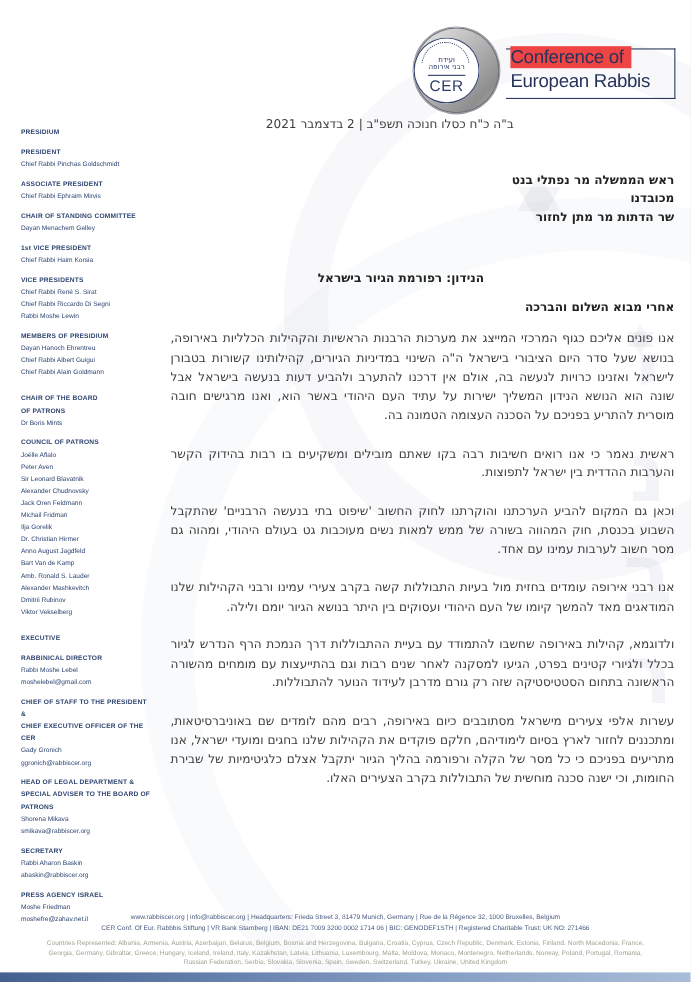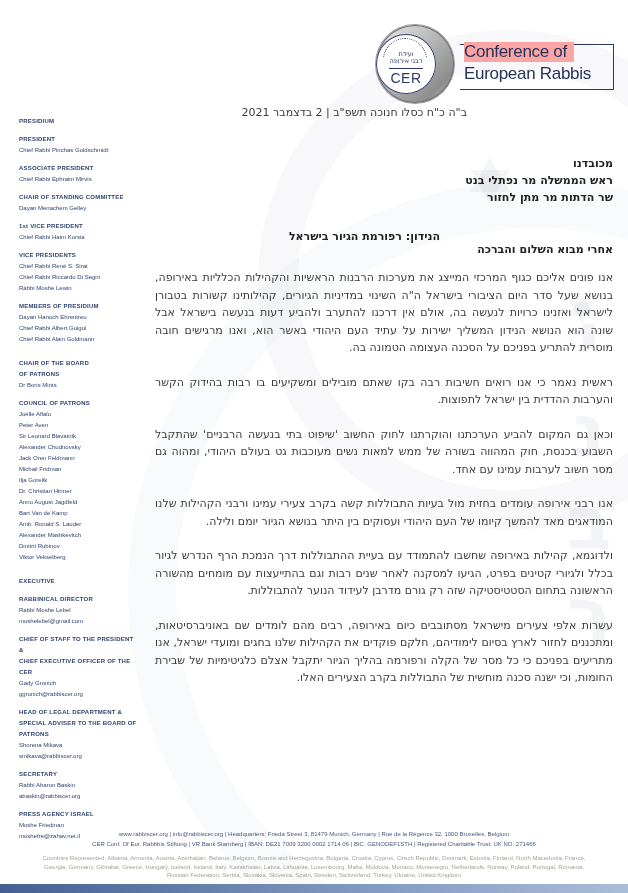--- a/index.html
+++ b/index.html
@@ -42,38 +42,38 @@
     direction:rtl; font-family:"DejaVu Sans", sans-serif;
     font-size:6.5px; line-height:7px; color:#2c3a66; white-space:pre-line; }
   .emblem-line { position:absolute; bottom:25px; left:13px; right:13px;
     border-top:1px solid #2c3a66; }
   .emblem-cer { position:absolute; bottom:8px; left:0; width:100%; text-align:center;
     font-weight:normal; font-size:14px; letter-spacing:0.5px; color:#2c3a66; }
   .namebox { position:absolute; left:84px; top:19px; width:154px; height:46px;
     border:1px solid #2a3a5e; border-left:none; }
   .nm { position:absolute; left:4px; font-size:17px; line-height:20px;
     letter-spacing:-0.3px; color:#25335a; white-space:nowrap; }
-  .nm1 { top:-3px; background:#fca5a5; padding-right:7px; }
+  .nm1 { top:-3px; background:#ef4444; padding-right:7px; }
   .nm2 { top:19px; }
   
   .sidebar { position:absolute; left:19px; top:116px; width:120px; z-index:1;
     color:#2e4470; }
   .sb-group { margin-bottom:7px; }
   .sb-group.extra-gap { margin-top:13px; }
   .sb-title { font-weight:bold; font-size:6px; line-height:11px;
     letter-spacing:0.2px; white-space:pre-line; }
   .sb-name { font-size:6px; line-height:11px; }
   
   .content { position:absolute; left:155px; top:106px; width:458px; z-index:1;
     direction:rtl; font-family:"DejaVu Sans", sans-serif; font-size:11px; color:#3d3d3d; }
   .date { width:312px; margin:0 146px 36px 0; text-align:right; }
   .recipients { font-weight:bold; line-height:17px; color:#222; }
-  .subject { font-weight:bold; margin-top:24px; padding-right:173px;
+  .subject { font-weight:bold; margin-top:40px; padding-right:173px;
     text-align:right; color:#222; }
-  .greeting { font-weight:bold; color:#222; }
+  .greeting { font-weight:bold; margin-top:14px; color:#222; }
   .paras { margin-top:13px; }
   .paras p { margin-bottom:17px; line-height:17.5px; text-align:justify; }
   
   .footer { position:absolute; left:10px; right:10px; top:829px; z-index:1;
     text-align:center; }
   .f-line { font-size:6px; line-height:10px; color:#47587f; }
   .countries { margin-top:5px; padding:0 28px; font-size:6px; line-height:8.5px;
     color:#a3a294; }
   .bottombar { position:absolute; left:0; right:0; bottom:0; height:9px; z-index:1;
     background:linear-gradient(90deg,#456090 0%,#7d97c0 55%,#aabdd8 100%); }
@@ -190,22 +190,22 @@
       <div class="sb-group">
         <div class="sb-title">PRESS AGENCY ISRAEL</div>
         <div class="sb-name">Moshe Friedman</div>
         <div class="sb-name">moshefre@zahav.net.il</div>
       </div>
     </aside>
 
   <main class="content">
     <div class="date">ב"ה כ"ח כסלו חנוכה תשפ"ב | 2 בדצמבר 2021</div>
     <div class="recipients" id="recipients">
+        <div>ראש הממשלה מר נפתלי בנט</div>
         <div>מכובדנו</div>
-        <div>ראש הממשלה מר נפתלי בנט</div>
         <div>שר הדתות מר מתן לחזור</div>
       </div>
     <div class="subject">הנידון: רפורמת הגיור בישראל</div>
     <div class="greeting">אחרי מבוא השלום והברכה</div>
     <div class="paras" id="paragraphs">
         <p>אנו פונים אליכם כגוף המרכזי המייצג את מערכות הרבנות הראשיות והקהילות הכלליות באירופה, בנושא שעל סדר היום הציבורי בישראל ה"ה השינוי במדיניות הגיורים, קהילותינו קשורות בטבורן לישראל ואזנינו כרויות לנעשה בה, אולם אין דרכנו להתערב ולהביע דעות בנעשה בישראל אבל שונה הוא הנושא הנידון המשליך ישירות על עתיד העם היהודי באשר הוא, ואנו מרגישים חובה מוסרית להתריע בפניכם על הסכנה העצומה הטמונה בה.</p>
         <p>ראשית נאמר כי אנו רואים חשיבות רבה בקו שאתם מובילים ומשקיעים בו רבות בהידוק הקשר והערבות ההדדית בין ישראל לתפוצות.</p>
         <p>וכאן גם המקום להביע הערכתנו והוקרתנו לחוק החשוב 'שיפוט בתי בנעשה הרבניים' שהתקבל השבוע בכנסת, חוק המהווה בשורה של ממש למאות נשים מעוכבות גט בעולם היהודי, ומהוה גם מסר חשוב לערבות עמינו עם אחד.</p>
         <p>אנו רבני אירופה עומדים בחזית מול בעיות התבוללות קשה בקרב צעירי עמינו ורבני הקהילות שלנו המודאגים מאד להמשך קיומו של העם היהודי ועסוקים בין היתר בנושא הגיור יומם ולילה.</p>
         <p>ולדוגמא, קהילות באירופה שחשבו להתמודד עם בעיית ההתבוללות דרך הנמכת הרף הנדרש לגיור בכלל ולגיורי קטינים בפרט, הגיעו למסקנה לאחר שנים רבות וגם בהתייעצות עם מומחים מהשורה הראשונה בתחום הסטטיסטיקה שזה רק גורם מדרבן לעידוד הנוער להתבוללות.</p>

